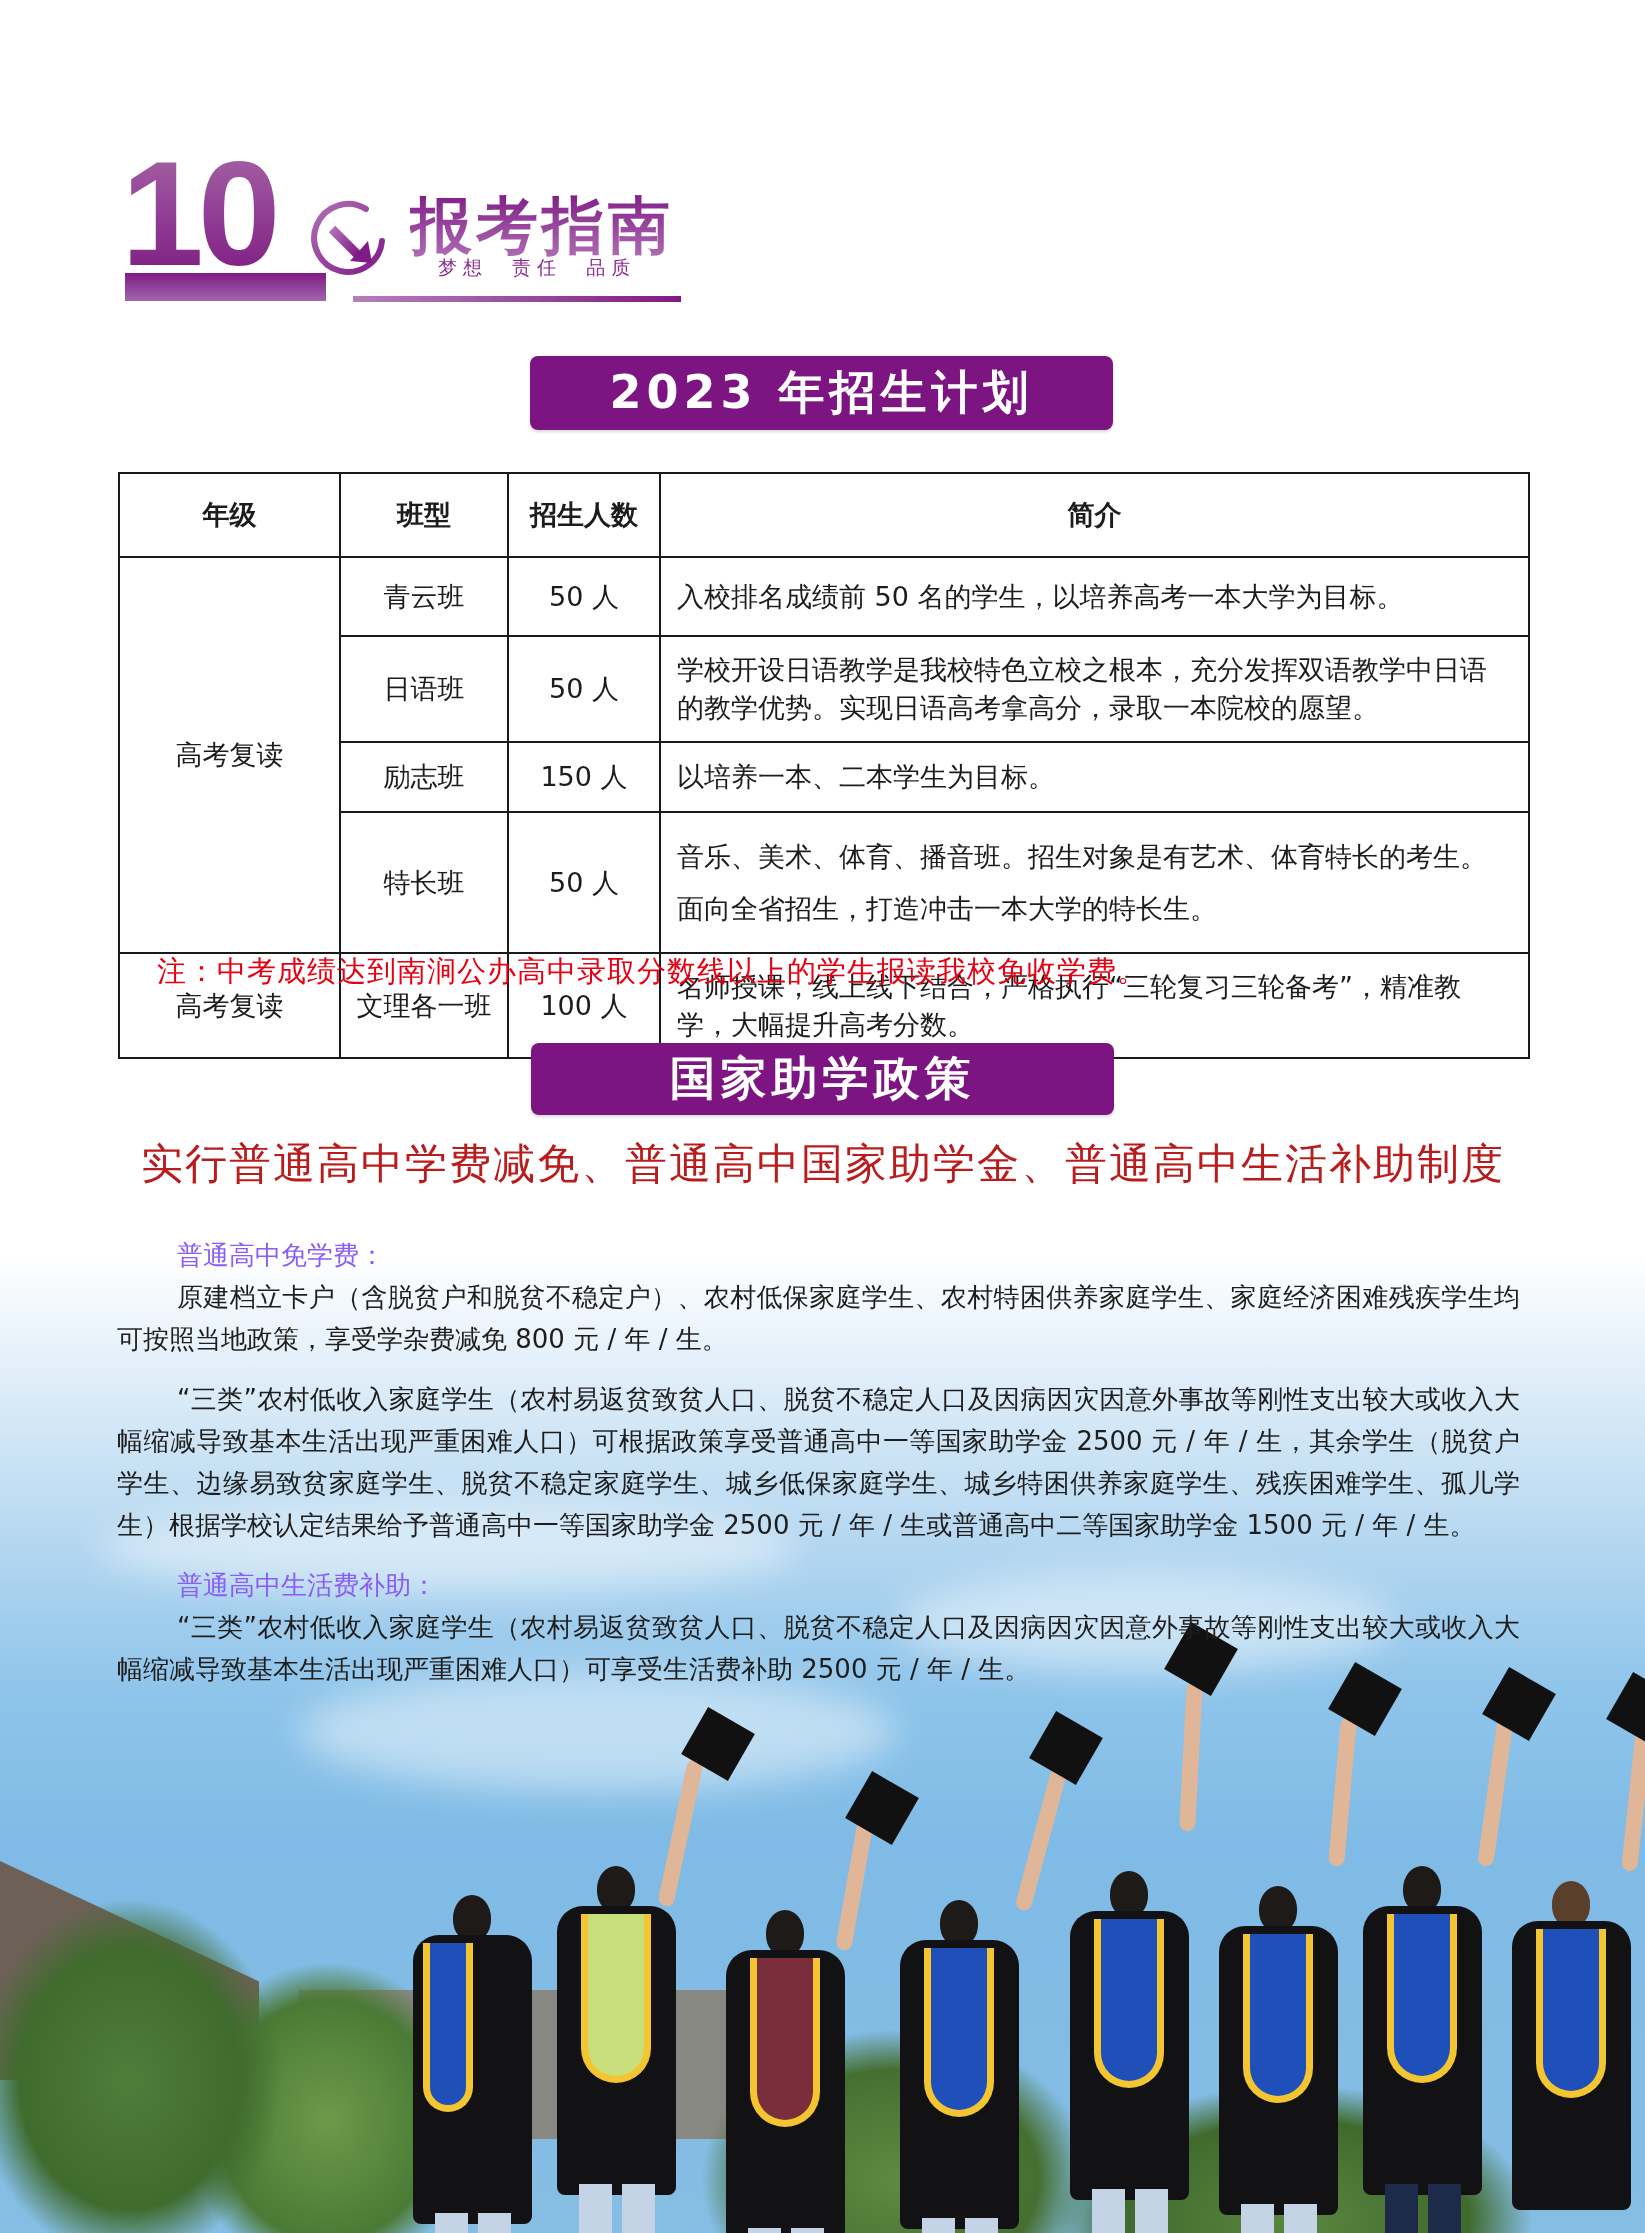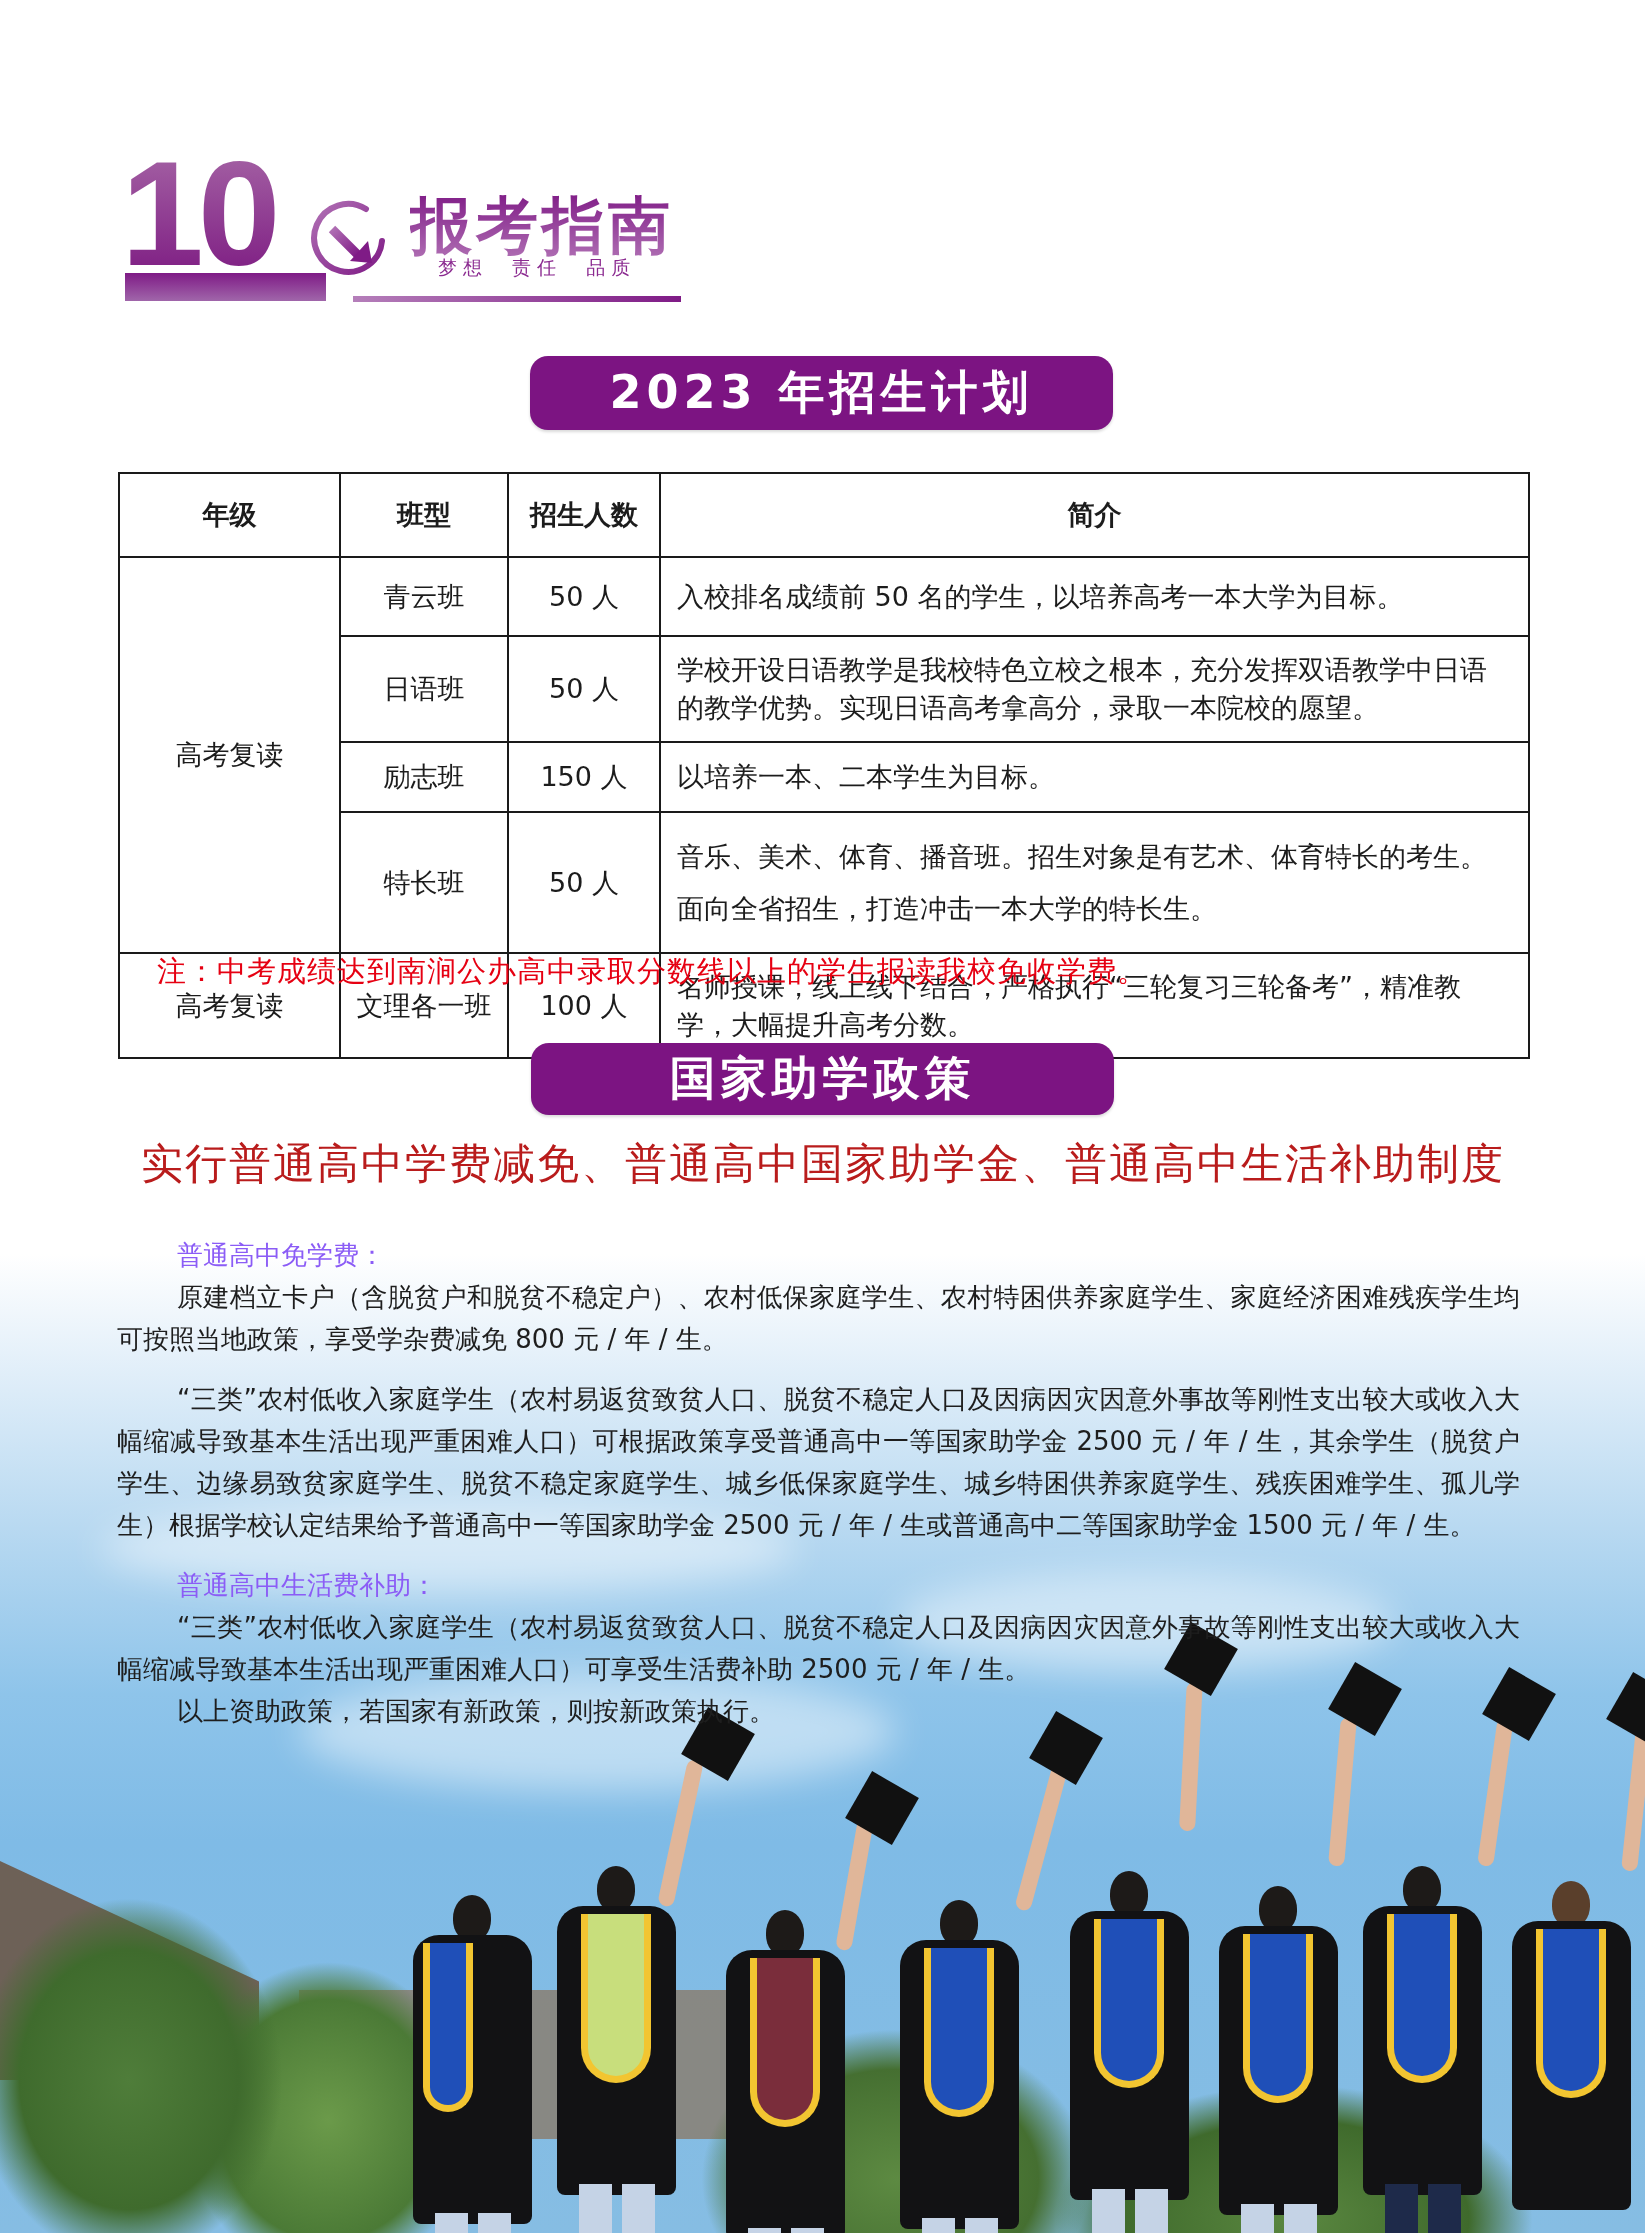--- a/index.html
+++ b/index.html
@@ -45,21 +45,21 @@
   .guide-icon { position: absolute; left: 304px; top: 195px; width: 84px; height: 84px; }
   .guide-title {
     position: absolute; left: 410px; top: 191px; font-size: 62px; font-weight: bold; line-height: 70px; letter-spacing: 4px;
     background: linear-gradient(to bottom, #7f1b86, #b070b4); -webkit-background-clip: text; background-clip: text; color: transparent;
   }
   .guide-tagline { position: absolute; left: 438px; top: 255px; font-size: 19px; color: #8b2a90; letter-spacing: 6px; white-space: pre; }
   .guide-underline { position: absolute; left: 353px; top: 296px; width: 328px; height: 6px; background: linear-gradient(to right, #b57fba, #7f1b86); }
 
   
   .banner {
-    position: absolute; height: 74px; background: #7c1482; border-radius: 18px;
+    position: absolute; height: 74px; background: #7c1482; border-radius: 8px;
     color: #fff; font-weight: bold; font-size: 46px; display: flex; align-items: center; justify-content: center; letter-spacing: 5px;
     box-shadow: 0 2px 3px rgba(0,0,0,0.15);
   }
   .banner-plan { left: 530px; top: 356px; width: 583px; }
   .banner-policy { left: 531px; top: 1043px; width: 583px; height: 72px; }
 
   
   table.plan {
     position: absolute; left: 118px; top: 472px; width: 1412px; border-collapse: collapse;
     font-size: 27px; color: #1c1c1c;
@@ -235,16 +235,15 @@
   <div class="policy-block">
     <div class="policy-head">普通高中免学费：</div>
     <div class="policy-para">原建档立卡户（含脱贫户和脱贫不稳定户）、农村低保家庭学生、农村特困供养家庭学生、家庭经济困难残疾学生均可按照当地政策，享受学杂费减免 800 元 / 年 / 生。</div>
   </div>
   <div class="policy-block">
     <div class="policy-para">“三类”农村低收入家庭学生（农村易返贫致贫人口、脱贫不稳定人口及因病因灾因意外事故等刚性支出较大或收入大幅缩减导致基本生活出现严重困难人口）可根据政策享受普通高中一等国家助学金 2500 元 / 年 / 生，其余学生（脱贫户学生、边缘易致贫家庭学生、脱贫不稳定家庭学生、城乡低保家庭学生、城乡特困供养家庭学生、残疾困难学生、孤儿学生）根据学校认定结果给予普通高中一等国家助学金 2500 元 / 年 / 生或普通高中二等国家助学金 1500 元 / 年 / 生。</div>
   </div>
   <div class="policy-block">
     <div class="policy-head">普通高中生活费补助：</div>
     <div class="policy-para">“三类”农村低收入家庭学生（农村易返贫致贫人口、脱贫不稳定人口及因病因灾因意外事故等刚性支出较大或收入大幅缩减导致基本生活出现严重困难人口）可享受生活费补助 2500 元 / 年 / 生。</div>
-    <div class="policy-para">以上资助政策，若国家有新政策，则按新政策执行。</div>
   </div>
 </div>
 
 
 </body></html>

